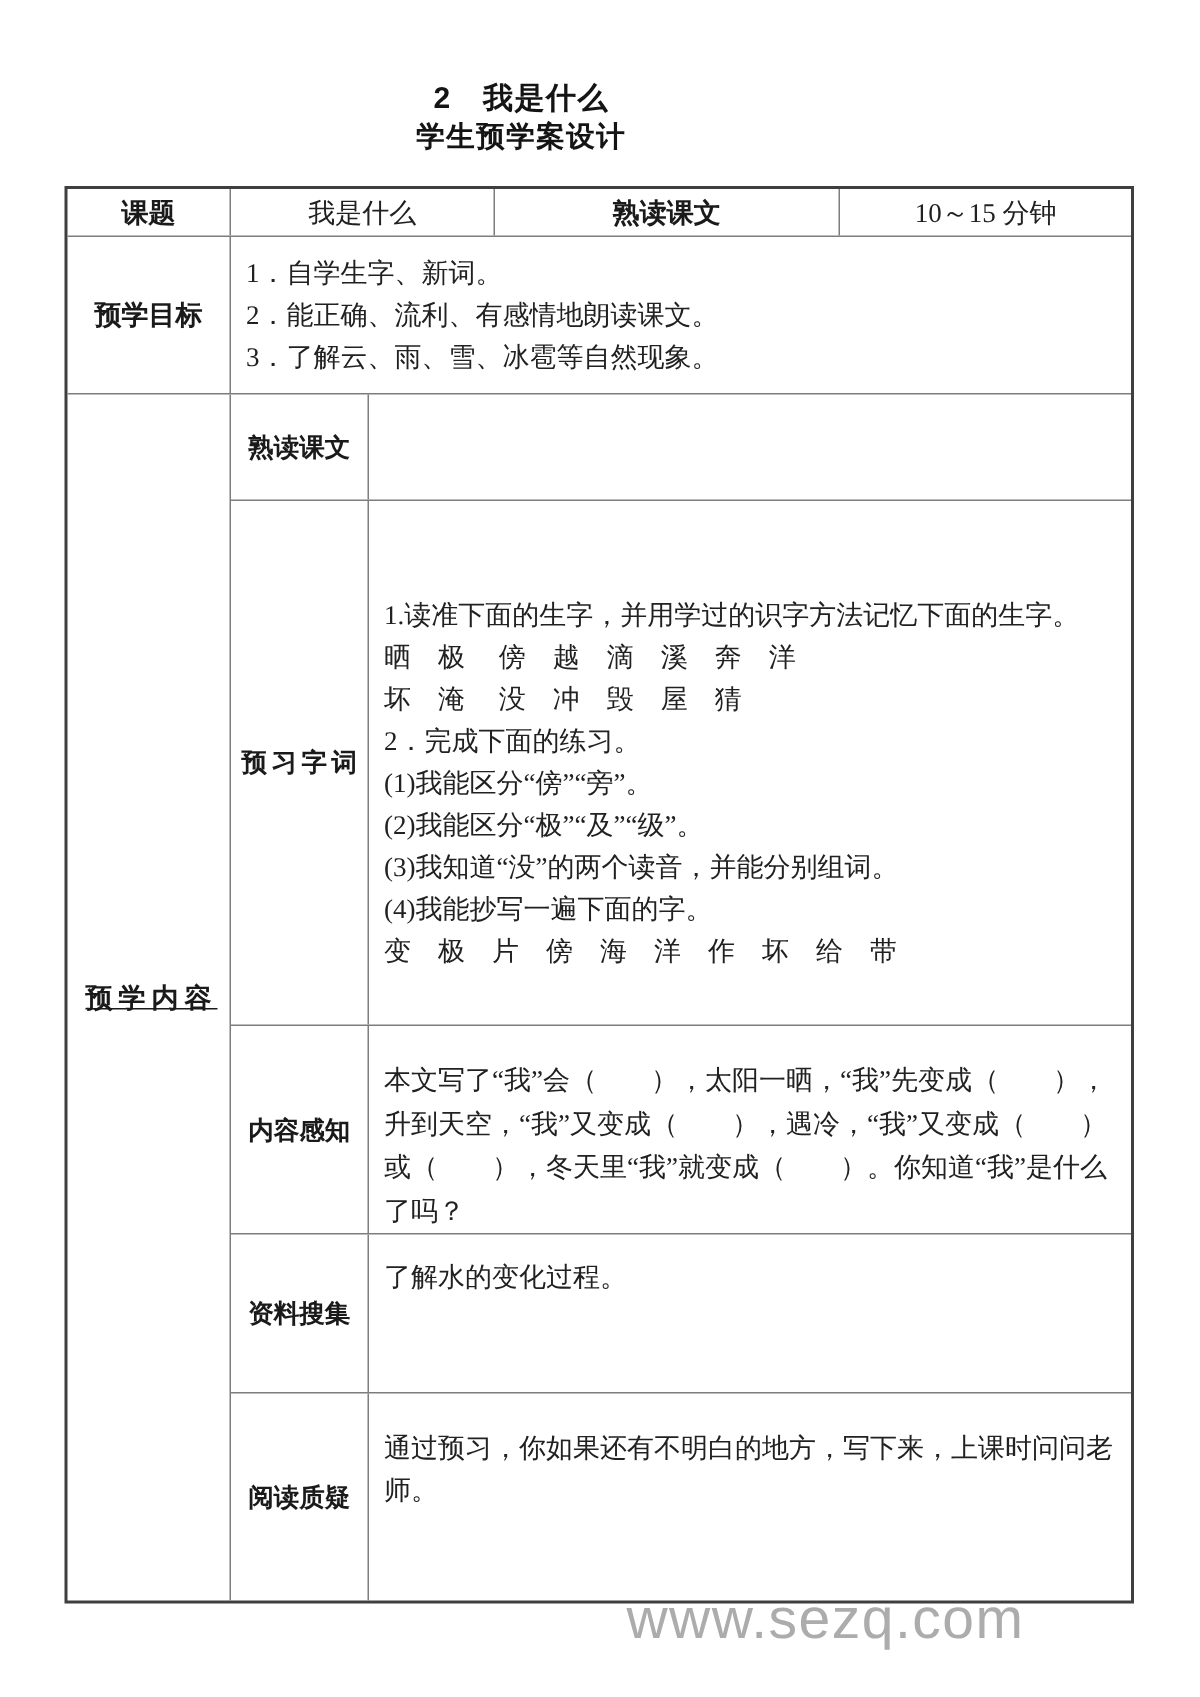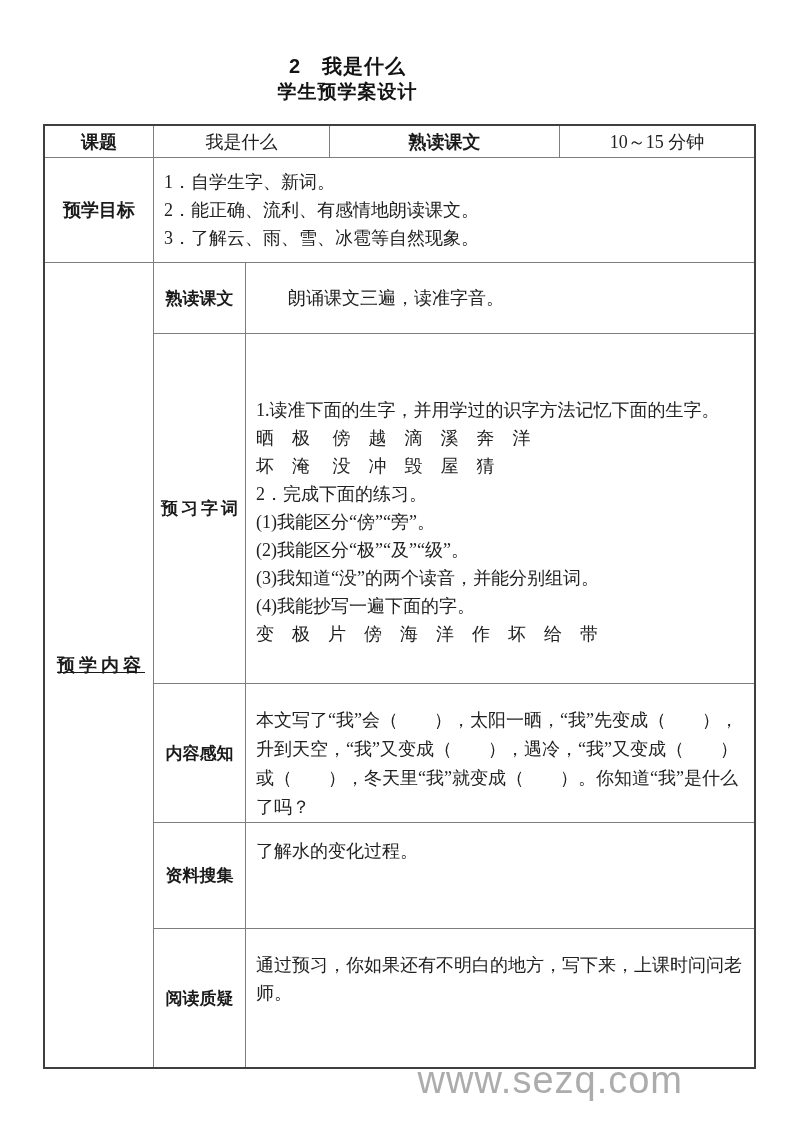--- a/index.html
+++ b/index.html
@@ -128,23 +128,20 @@
         <div class="tline">3．了解云、雨、雪、冰雹等自然现象。</div>
       </div>
     </div>
 
     <div class="trow r3">
       <div class="cell c1 lbl section-label">预学内容</div>
       <div class="cell subrows">
 
         <div class="subrow sr0">
           <div class="sublbl">熟读课文</div>
-          <div class="subcontent">
-            <div class="tline">朗诵课文三遍，读准字音。</div>
-          </div>
         </div>
 
         <div class="subrow sr1">
           <div class="sublbl spaced">预习字词</div>
           <div class="subcontent">
             <div class="tline">1.读准下面的生字，并用学过的识字方法记忆下面的生字。</div>
             <div class="tline">晒　极　 傍　越　滴　溪　奔　洋</div>
             <div class="tline">坏　淹　 没　冲　毁　屋　猜</div>
             <div class="tline">2．完成下面的练习。</div>
             <div class="tline">(1)我能区分“傍”“旁”。</div>

